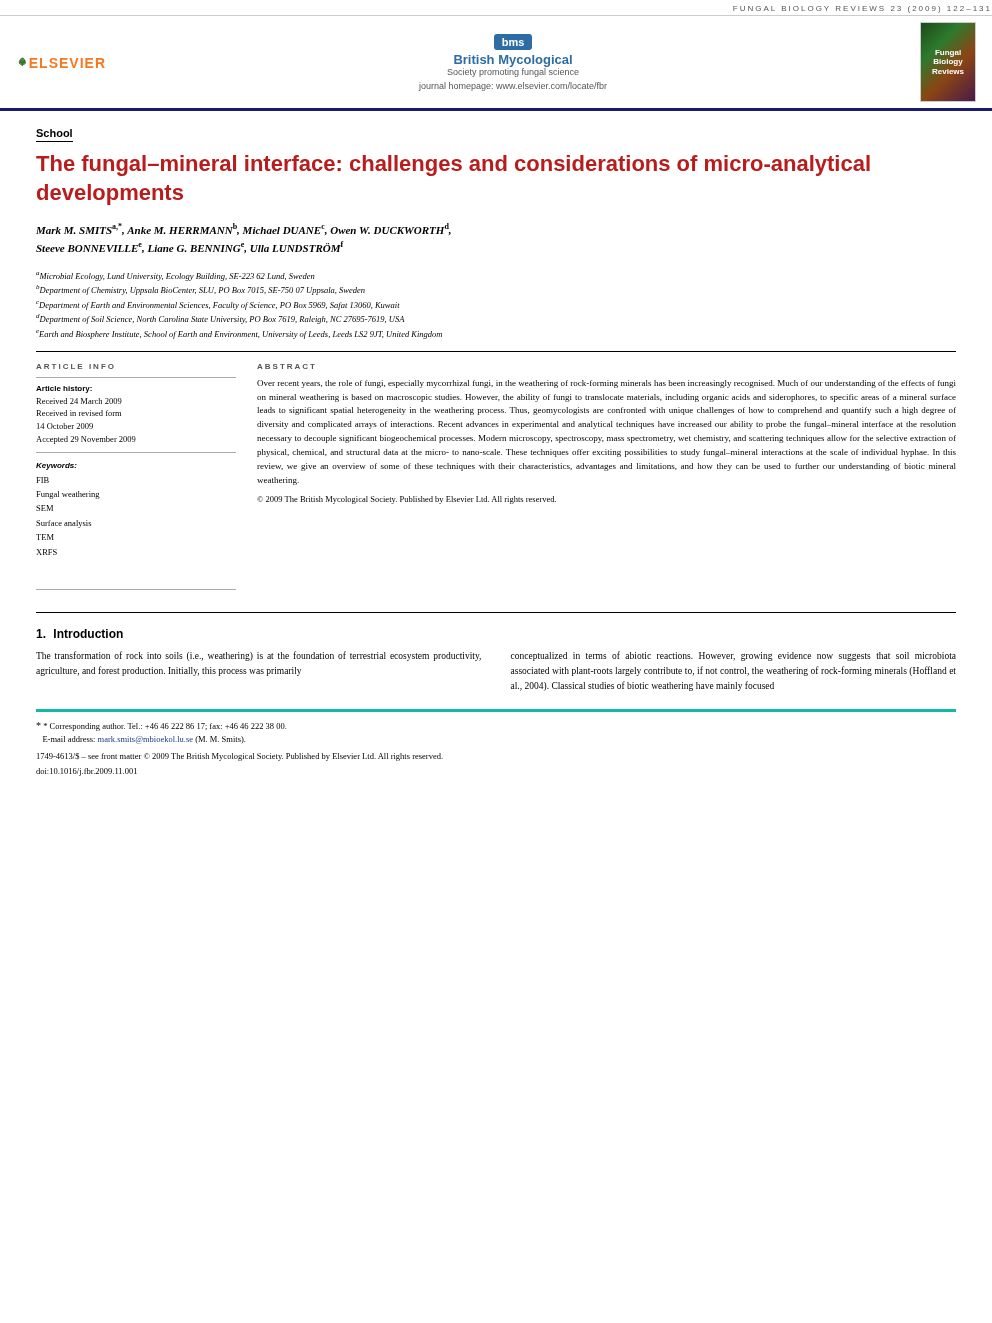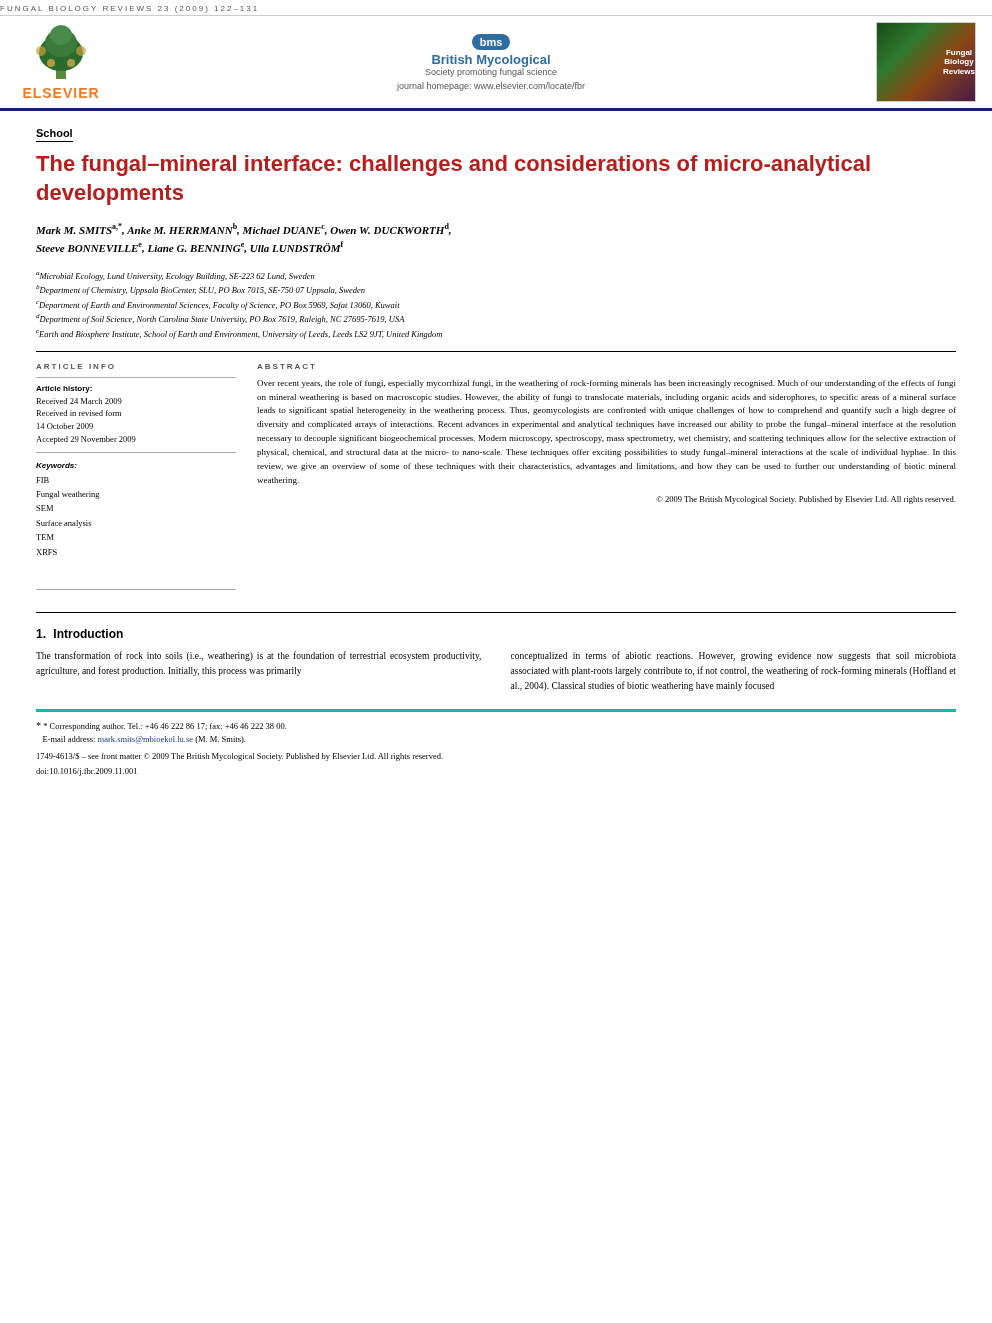--- a/index.html
+++ b/index.html
@@ -9,41 +9,41 @@
       font-size: 9.5px;
       color: #000;
       width: 992px;
       min-height: 1323px;
     }
 
     
     .journal-header-bar {
       background: #fff;
       padding: 4px 0 2px 0;
-      text-align: left;
+      text-align: right;
       font-family: Arial, sans-serif;
       font-size: 8px;
       letter-spacing: 2px;
       color: #555;
       text-transform: uppercase;
       border-bottom: 1px solid #ccc;
     }
 
     .logos-row {
       display: flex;
       align-items: center;
       justify-content: space-between;
       padding: 6px 16px;
       border-bottom: 3px solid #1a1a6e;
     }
 
     .elsevier-logo {
       width: 90px;
       display: flex;
-      flex-direction: column;
+      flex-direction: row;
       align-items: center;
     }
 
     .elsevier-tree {
       width: 80px;
       height: 60px;
     }
 
     .elsevier-text {
       font-family: Arial, sans-serif;
@@ -60,21 +60,21 @@
     }
 
     .bms-logo {
       display: inline-block;
       background: #2e6da4;
       color: white;
       font-family: Arial, sans-serif;
       font-size: 11px;
       font-weight: bold;
       padding: 2px 8px;
-      border-radius: 8px;
+      border-radius: 3px;
       margin-bottom: 2px;
       text-align: right;
     }
 
     .society-name {
       font-family: Arial, sans-serif;
       font-size: 13px;
       font-weight: bold;
       color: #2e6da4;
     }
@@ -86,26 +86,26 @@
     }
 
     .journal-url {
       font-family: Arial, sans-serif;
       font-size: 9px;
       color: #555;
       margin-top: 4px;
     }
 
     .journal-cover {
-      width: 100px;
+      width: 56px;
       height: 80px;
       background: linear-gradient(135deg, #1a4a1a 0%, #2d7a2d 30%, #8B4513 60%, #4a1a4a 100%);
       display: flex;
       flex-direction: column;
-      align-items: flex-end;
+      align-items: center;
       justify-content: center;
       border: 1px solid #ccc;
     }
 
     .journal-cover-text {
       color: white;
       font-family: Arial, sans-serif;
       font-size: 8px;
       font-weight: bold;
       text-align: center;
@@ -237,21 +237,20 @@
       line-height: 1.55;
       color: #000;
       text-align: justify;
     }
 
     .abstract-copyright {
       font-family: 'Times New Roman', Times, serif;
       font-size: 8.5px;
       color: #000;
       margin-top: 6px;
-      text-align: right;
     }
 
     
     .body-section {
       margin-top: 14px;
     }
 
     .body-columns {
       display: flex;
       gap: 29px;

